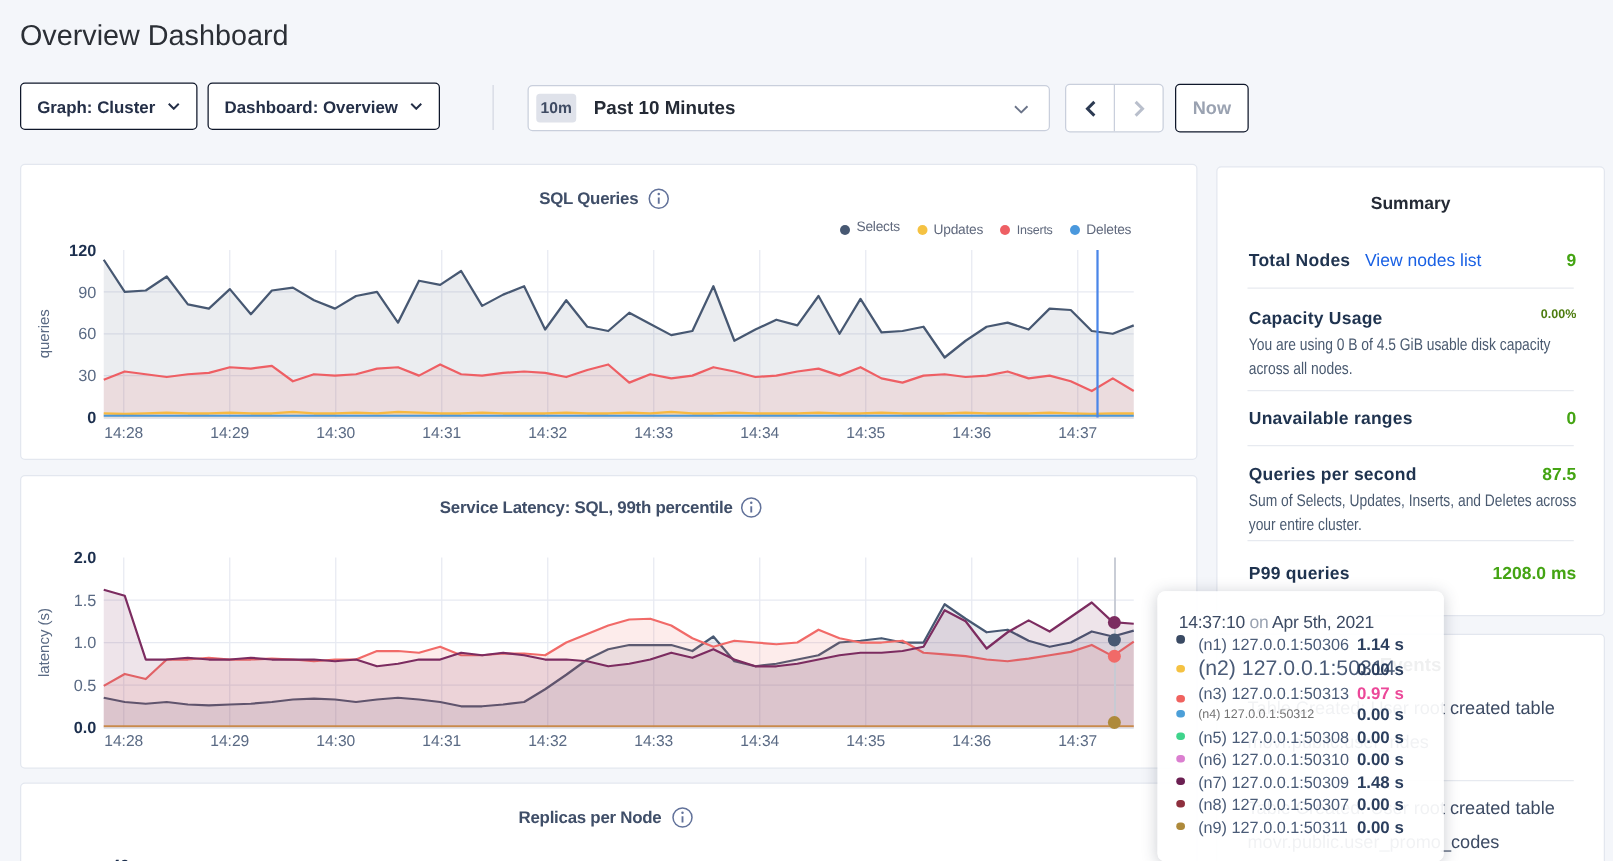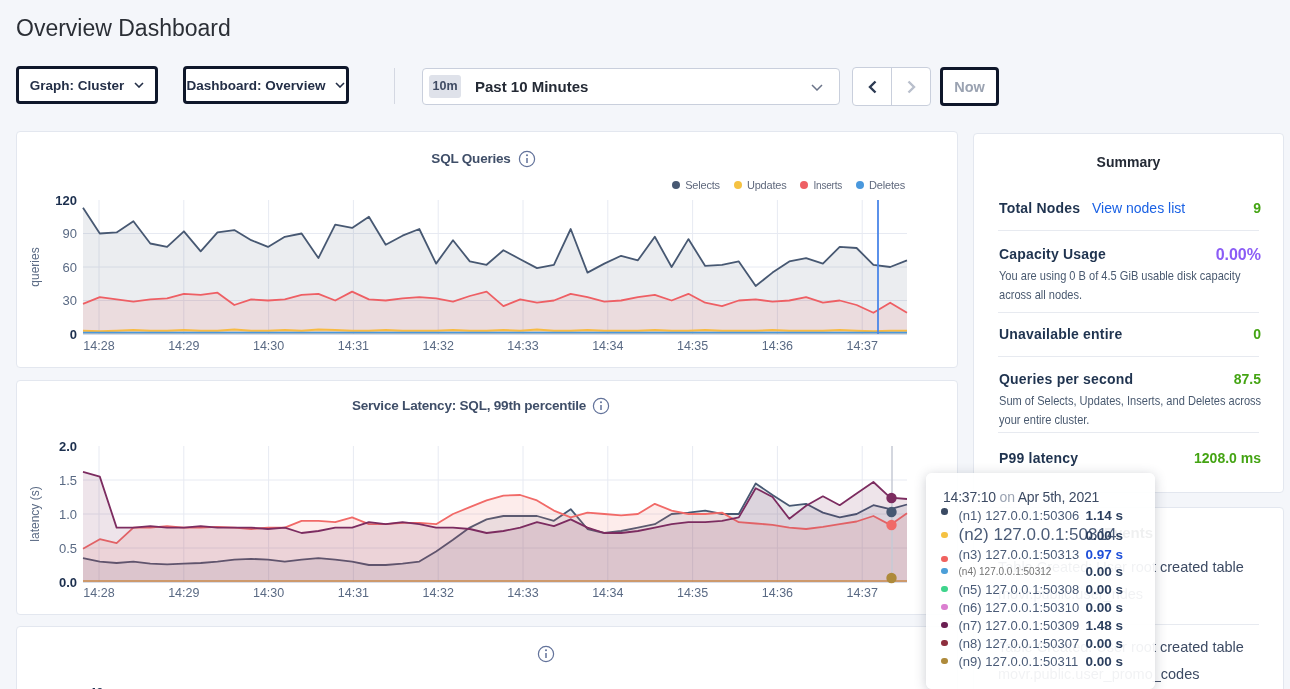--- a/index.html
+++ b/index.html
@@ -1,29 +1,29 @@
 <!DOCTYPE html>
 <html><head><meta charset="utf-8"><style>
 * {margin:0;padding:0;box-sizing:border-box}
 html,body {width:1290px;height:689px;overflow:hidden;background:#f4f6fa;font-family:"Liberation Sans",sans-serif}
 .card {position:absolute;background:#fff;border:1px solid #e3e7ef;border-radius:4px}
-.btn {position:absolute;height:38px;background:#fff;border:3px solid #0f172a;border-radius:4px;display:flex;align-items:center;justify-content:center}
+.btn {position:absolute;height:38px;background:#fff;border:1px solid #0f172a;border-radius:4px;display:flex;align-items:center;justify-content:center}
 .chev {margin-left:10px}
 svg text {font-family:"Liberation Sans",sans-serif}
 </style></head>
 <body>
 <div style="position:absolute;left:16px;top:15px;font-size:23px;color:#2b2f36">Overview Dashboard</div>
 
 <div class="btn" style="left:16px;top:66px;width:142px">
     <span style="font-size:13.5px;font-weight:bold;color:#242f47">Graph: Cluster</span>
     <svg class="chev" width="10" height="6" viewBox="0 0 10 6">
       <polyline points="1,1 5,5 9,1" fill="none" stroke="#242f47" stroke-width="1.6"></polyline>
     </svg>
   </div>
-<div class="btn" style="left:183px;top:66px;width:166px">
+<div class="btn" style="left:166px;top:66px;width:186px">
     <span style="font-size:13.5px;font-weight:bold;color:#242f47">Dashboard: Overview</span>
     <svg class="chev" width="10" height="6" viewBox="0 0 10 6">
       <polyline points="1,1 5,5 9,1" fill="none" stroke="#242f47" stroke-width="1.6"></polyline>
     </svg>
   </div>
 <div style="position:absolute;left:394px;top:68px;width:1px;height:36px;background:#d4d8e2"></div>
 
 <div style="position:absolute;left:422px;top:68px;width:418px;height:37px;background:#fff;border:1px solid #c9cfdc;border-radius:4px">
   <div style="position:absolute;left:6px;top:6px;width:32px;height:23px;background:#dfe2ea;border-radius:3px;text-align:center;line-height:23px;font-size:12.5px;font-weight:bold;color:#3f4b63">10m</div>
   <div style="position:absolute;left:52px;top:9px;font-size:15px;font-weight:bold;color:#242a35">Past 10 Minutes</div>
@@ -48,21 +48,21 @@
     <span style="font-size:14.5px;font-weight:bold;color:#9aa2b1">Now</span>
   </div>
 
 <div class="card" style="left:16px;top:131px;width:942px;height:237px">
   <div style="position:absolute;left:0;right:32px;top:19px;text-align:center;font-size:13.5px;letter-spacing:-0.2px;font-weight:bold;color:#3f4e68">SQL Queries</div>
   <svg style="position:absolute;left:501px;top:18px" width="18" height="18" viewBox="0 0 18 18">
       <circle cx="9" cy="9" r="7.6" fill="none" stroke="#62729a" stroke-width="1.2"></circle>
       <line x1="9" y1="8" x2="9" y2="13" stroke="#62729a" stroke-width="1.5"></line>
       <circle cx="9" cy="5.2" r="1" fill="#62729a"></circle>
     </svg>
-  <div style="position:absolute;right:52px;top:43px;white-space:nowrap"><span style="display:inline-flex;align-items:center;margin-left:14px">
+  <div style="position:absolute;right:52px;top:43px;white-space:nowrap"><span style="display:inline-flex;align-items:flex-end;margin-left:14px">
         <span style="width:8px;height:8px;border-radius:50%;background:#475872;margin-right:5px"></span>
         <span style="font-size:11px;letter-spacing:-0.2px;color:#60697d">Selects</span>
       </span><span style="display:inline-flex;align-items:center;margin-left:14px">
         <span style="width:8px;height:8px;border-radius:50%;background:#f5c242;margin-right:5px"></span>
         <span style="font-size:11px;letter-spacing:-0.2px;color:#60697d">Updates</span>
       </span><span style="display:inline-flex;align-items:center;margin-left:14px">
         <span style="width:8px;height:8px;border-radius:50%;background:#ee5f64;margin-right:5px"></span>
         <span style="font-size:10px;letter-spacing:-0.2px;color:#60697d">Inserts</span>
       </span><span style="display:inline-flex;align-items:center;margin-left:14px">
         <span style="width:8px;height:8px;border-radius:50%;background:#4a98dd;margin-right:5px"></span>
@@ -157,46 +157,47 @@
       <text x="506.0" y="216" text-anchor="middle" font-size="12.5" fill="#5a6a84">14:33</text>
       <text x="590.8" y="216" text-anchor="middle" font-size="12.5" fill="#5a6a84">14:34</text>
       <text x="675.6" y="216" text-anchor="middle" font-size="12.5" fill="#5a6a84">14:35</text>
       <text x="760.4" y="216" text-anchor="middle" font-size="12.5" fill="#5a6a84">14:36</text>
       <text x="845.2" y="216" text-anchor="middle" font-size="12.5" fill="#5a6a84">14:37</text>
       <text x="22" y="133" text-anchor="middle" font-size="12" fill="#5a6a84" transform="rotate(-90 22 133)">latency (s)</text>
     </svg>
 </div>
 
 <div class="card" style="left:16px;top:626px;width:942px;height:120px">
+  <div style="position:absolute;left:0;right:30px;top:19px;text-align:center;font-size:13.5px;letter-spacing:-0.2px;font-weight:bold;color:#3f4e68">Replicas per Node</div>
   <svg style="position:absolute;left:520px;top:18px" width="18" height="18" viewBox="0 0 18 18">
       <circle cx="9" cy="9" r="7.6" fill="none" stroke="#62729a" stroke-width="1.2"></circle>
       <line x1="9" y1="8" x2="9" y2="13" stroke="#62729a" stroke-width="1.5"></line>
       <circle cx="9" cy="5.2" r="1" fill="#62729a"></circle>
     </svg>
   <div style="position:absolute;left:72px;top:58px;font-size:13px;font-weight:bold;color:#1c2f4e">40</div>
 </div>
 
 <div class="card" style="left:973px;top:133px;width:311px;height:360px">
     <div style="position:absolute;left:0;right:0;top:20px;text-align:center;font-weight:bold;font-size:14px;color:#242a35">Summary</div>
     <div style="position:absolute;left:25px;top:66px;font-weight:bold;font-size:14px;color:#1f334f;letter-spacing:.2px">Total Nodes</div>
     <div style="position:absolute;left:118px;top:66px;font-weight:normal;font-size:14px;color:#1a61e4">View nodes list</div>
     <div style="position:absolute;right:22px;top:66px;font-weight:bold;font-size:14px;color:#44a413;text-align:right">9</div>
     <div style="position:absolute;left:24px;right:24px;top:96px;height:1px;background:#e7eaf0"></div>
     <div style="position:absolute;left:25px;top:112px;font-weight:bold;font-size:14px;color:#1f334f;letter-spacing:.2px">Capacity Usage</div>
-    <div style="position:absolute;right:22px;top:112px;font-weight:bold;font-size:16px;color:#8b5cf6;text-align:center">0.00%</div>
+    <div style="position:absolute;right:22px;top:112px;font-weight:bold;font-size:10px;color:#4d7c0f;text-align:center">0.00%</div>
     <div style="position:absolute;left:25px;top:133px;width:330px;font-size:13.5px;line-height:18.5px;color:#4a5a70;transform:scaleX(0.82);transform-origin:0 0;white-space:nowrap">You are using 0 B of 4.5 GiB usable disk capacity<br>across all nodes.</div>
     <div style="position:absolute;left:24px;right:24px;top:178px;height:1px;background:#e7eaf0"></div>
-    <div style="position:absolute;left:25px;top:192px;font-weight:bold;font-size:14px;color:#1f334f;letter-spacing:.2px">Unavailable entire</div>
+    <div style="position:absolute;left:25px;top:192px;font-weight:bold;font-size:14px;color:#1f334f;letter-spacing:.2px">Unavailable ranges</div>
     <div style="position:absolute;right:22px;top:192px;font-weight:bold;font-size:14px;color:#44a413;text-align:right">0</div>
     <div style="position:absolute;left:24px;right:24px;top:222px;height:1px;background:#e7eaf0"></div>
     <div style="position:absolute;left:25px;top:237px;font-weight:bold;font-size:14px;color:#1f334f;letter-spacing:.2px">Queries per second</div>
     <div style="position:absolute;right:22px;top:237px;font-weight:bold;font-size:14px;color:#44a413;text-align:right">87.5</div>
     <div style="position:absolute;left:25px;top:258px;width:330px;font-size:13.5px;line-height:18.5px;color:#4a5a70;transform:scaleX(0.82);transform-origin:0 0;white-space:nowrap">Sum of Selects, Updates, Inserts, and Deletes across<br>your entire cluster.</div>
     <div style="position:absolute;left:24px;right:24px;top:298px;height:1px;background:#e7eaf0"></div>
-    <div style="position:absolute;left:25px;top:316px;font-weight:bold;font-size:14px;color:#1f334f;letter-spacing:.2px">P99 latency</div>
+    <div style="position:absolute;left:25px;top:316px;font-weight:bold;font-size:14px;color:#1f334f;letter-spacing:.2px">P99 queries</div>
     <div style="position:absolute;right:22px;top:316px;font-weight:bold;font-size:14px;color:#44a413;text-align:right">1208.0 ms</div>
   </div>
 
 <div class="card" style="left:973px;top:507px;width:311px;height:240px">
     <div style="position:absolute;left:0;right:0;top:16px;text-align:center;font-weight:bold;font-size:15px;color:#242a35">Events</div>
     <div style="position:absolute;left:24px;top:46px;width:262px;font-size:14.5px;line-height:27px;color:#3c4a63">Table Created: User root created table movr.public.user_rides</div>
     <div style="position:absolute;left:24px;right:24px;top:116px;height:1px;background:#e7eaf0"></div>
     <div style="position:absolute;left:24px;top:126px;width:262px;font-size:14.5px;line-height:27px;color:#3c4a63">Table Created: User root created table movr.public.user_promo_codes</div>
   </div>
 
@@ -208,21 +209,21 @@
       <span style="font-size:13.5px;font-weight:bold;color:#2c3f5e;white-space:nowrap">1.14 s</span>
     </div>
     <div style="position:absolute;left:15px;top:53px;height:18px;display:flex;align-items:center">
       <span style="width:6.5px;height:6.5px;border-radius:50%;background:#f5c242;margin-right:11px"></span>
       <span style="font-size:17px;color:#4a5b77;width:127px;white-space:nowrap">(n2) 127.0.0.1:50314</span>
       <span style="font-size:13.5px;font-weight:bold;color:#2c3f5e;white-space:nowrap">0.00 s</span>
     </div>
     <div style="position:absolute;left:15px;top:71px;height:18px;display:flex;align-items:flex-end">
       <span style="width:6.5px;height:6.5px;border-radius:50%;background:#f0625f;margin-right:11px"></span>
       <span style="font-size:13px;color:#4a5b77;width:127px;white-space:nowrap">(n3) 127.0.0.1:50313</span>
-      <span style="font-size:13.5px;font-weight:bold;color:#1d4ed8;white-space:nowrap">0.97 s</span>
+      <span style="font-size:13.5px;font-weight:bold;color:#ec4899;white-space:nowrap">0.97 s</span>
     </div>
     <div style="position:absolute;left:15px;top:89px;height:18px;display:flex;align-items:center">
       <span style="width:6.5px;height:6.5px;border-radius:50%;background:#4c9fd8;margin-right:11px"></span>
       <span style="font-size:10px;color:#737373;width:127px;white-space:nowrap">(n4) 127.0.0.1:50312</span>
       <span style="font-size:13.5px;font-weight:bold;color:#2c3f5e;white-space:nowrap">0.00 s</span>
     </div>
     <div style="position:absolute;left:15px;top:107px;height:18px;display:flex;align-items:center">
       <span style="width:6.5px;height:6.5px;border-radius:50%;background:#3fd48c;margin-right:11px"></span>
       <span style="font-size:13px;color:#4a5b77;width:127px;white-space:nowrap">(n5) 127.0.0.1:50308</span>
       <span style="font-size:13.5px;font-weight:bold;color:#2c3f5e;white-space:nowrap">0.00 s</span>

